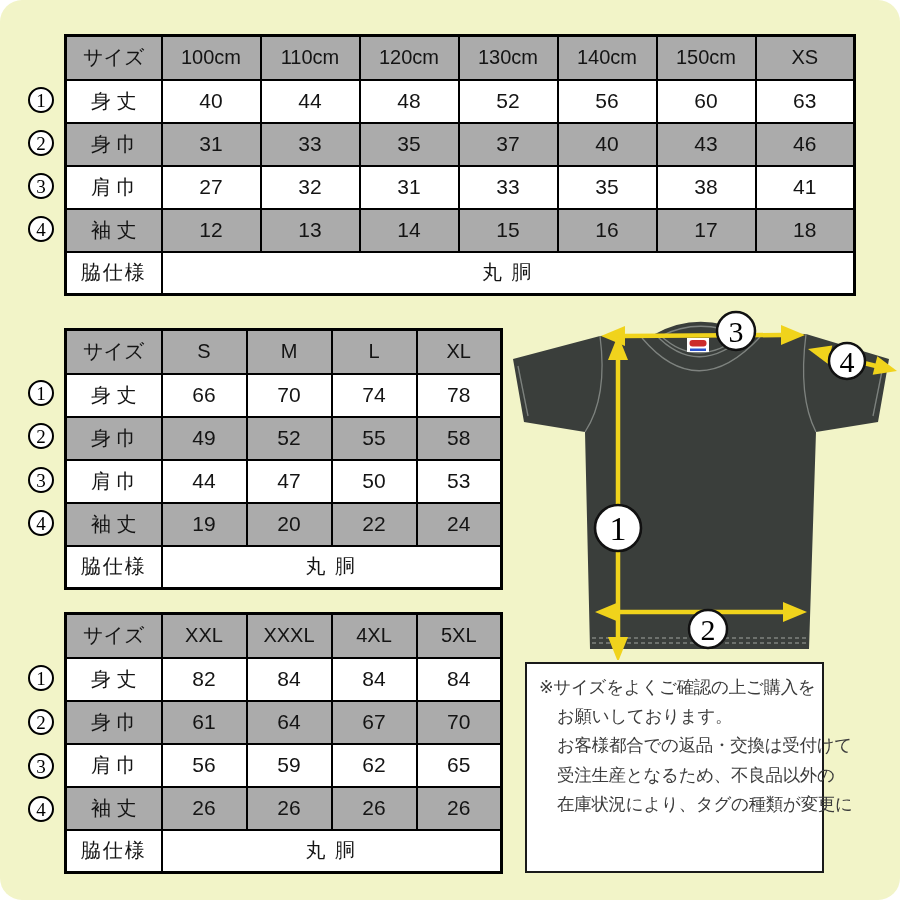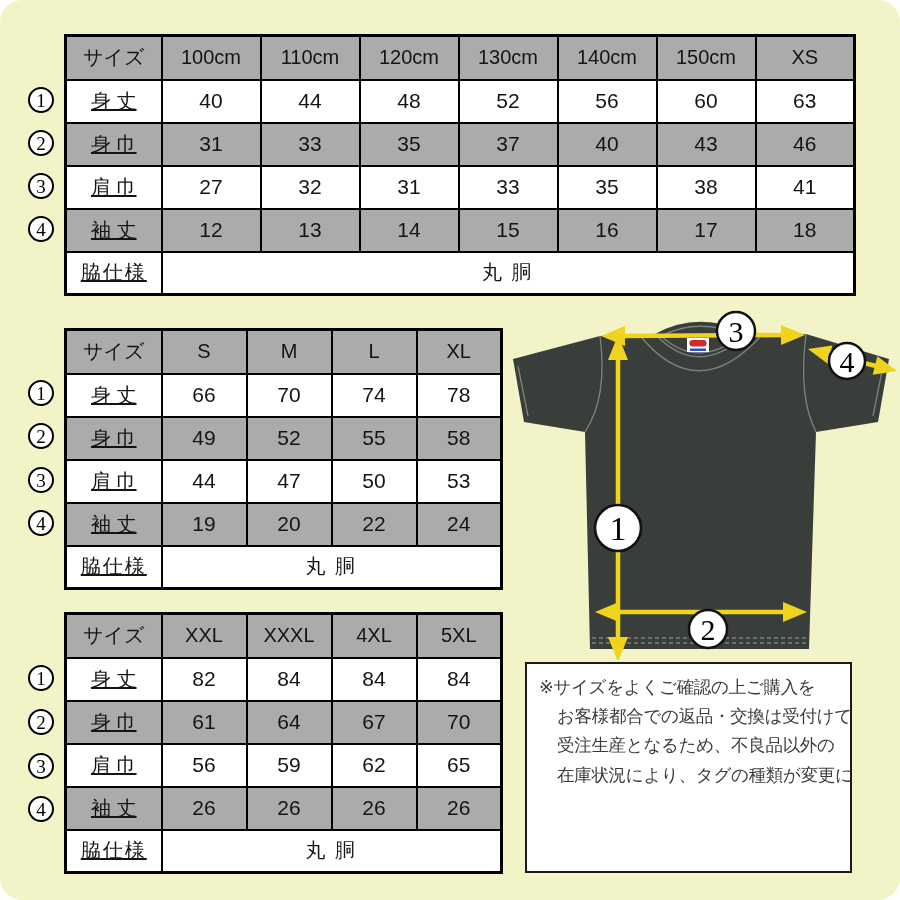--- a/index.html
+++ b/index.html
@@ -14,38 +14,38 @@
   .size-table{position:absolute;}
   .size-table table{border-collapse:collapse;table-layout:fixed;border:3px solid var(--border);background:#fff;}
   .size-table th,.size-table td{
     border:2px solid var(--border);padding:0;margin:0;text-align:center;vertical-align:middle;
     font-weight:400;color:#141414;font-size:20px;overflow:hidden;white-space:nowrap;
   }
   .size-table thead th{background:var(--gray);height:44px;}
   .size-table tbody tr{height:43px;}
   .size-table tbody td{font-size:21px;background:#fff;}
   .size-table tr.alt td{background:var(--gray);}
-  .size-table td.row-label{font-size:20px;text-decoration:underline;}
+  .size-table td.row-label{font-size:20px;}
   .size-table tr.footer td{background:#fff;font-size:20px;letter-spacing:2px;}
 
   
   .marker{
     position:absolute;width:26px;height:26px;border:2px solid #000;border-radius:50%;
     background:#fff;display:flex;align-items:center;justify-content:center;
     font-family:"Liberation Serif","DejaVu Serif",serif;font-size:19px;color:#000;line-height:1;
   }
 
   
   .diagram{position:absolute;left:500px;top:302px;width:400px;height:358px;}
   .diagram svg{display:block;}
   .circ-num{font-family:"Liberation Serif","DejaVu Serif",serif;fill:#000;text-anchor:middle;}
 
   
   .note{
-    position:absolute;left:525px;top:662px;width:327px;height:211px;background:#ffffff;
+    position:absolute;left:525px;top:662px;width:299px;height:211px;background:#ffffff;
     border:2px solid #1a1a1a;padding:9px 6px 6px 12px;color:var(--note-text);
     font-size:17.5px;line-height:29.2px;letter-spacing:-0.3px;white-space:nowrap;
   }
   .note-line:not(:first-child){padding-left:18px;}
 </style>
 </head>
 <body>
 
 <div class="page">
 
@@ -294,18 +294,19 @@
         <circle cx="118" cy="226" r="23" style="fill:#fff;stroke:#111;stroke-width:2.6"></circle>
         <text class="circ-num" x="118" y="238" font-size="34">1</text>
         <circle cx="208" cy="327" r="19" style="fill:#fff;stroke:#111;stroke-width:2.5"></circle>
         <text class="circ-num" x="208" y="337.5" font-size="30">2</text>
       </g>
     </svg>
   </div>
 
   <div class="note" id="note-box">
       <div class="note-line">※サイズをよくご確認の上ご購入を</div>
+      <div class="note-line">お願いしております。</div>
       <div class="note-line">お客様都合での返品・交換は受付けて</div>
       <div class="note-line">受注生産となるため、不良品以外の</div>
       <div class="note-line">在庫状況により、タグの種類が変更に</div>
     </div>
 
 </div>
 
 </body></html>

